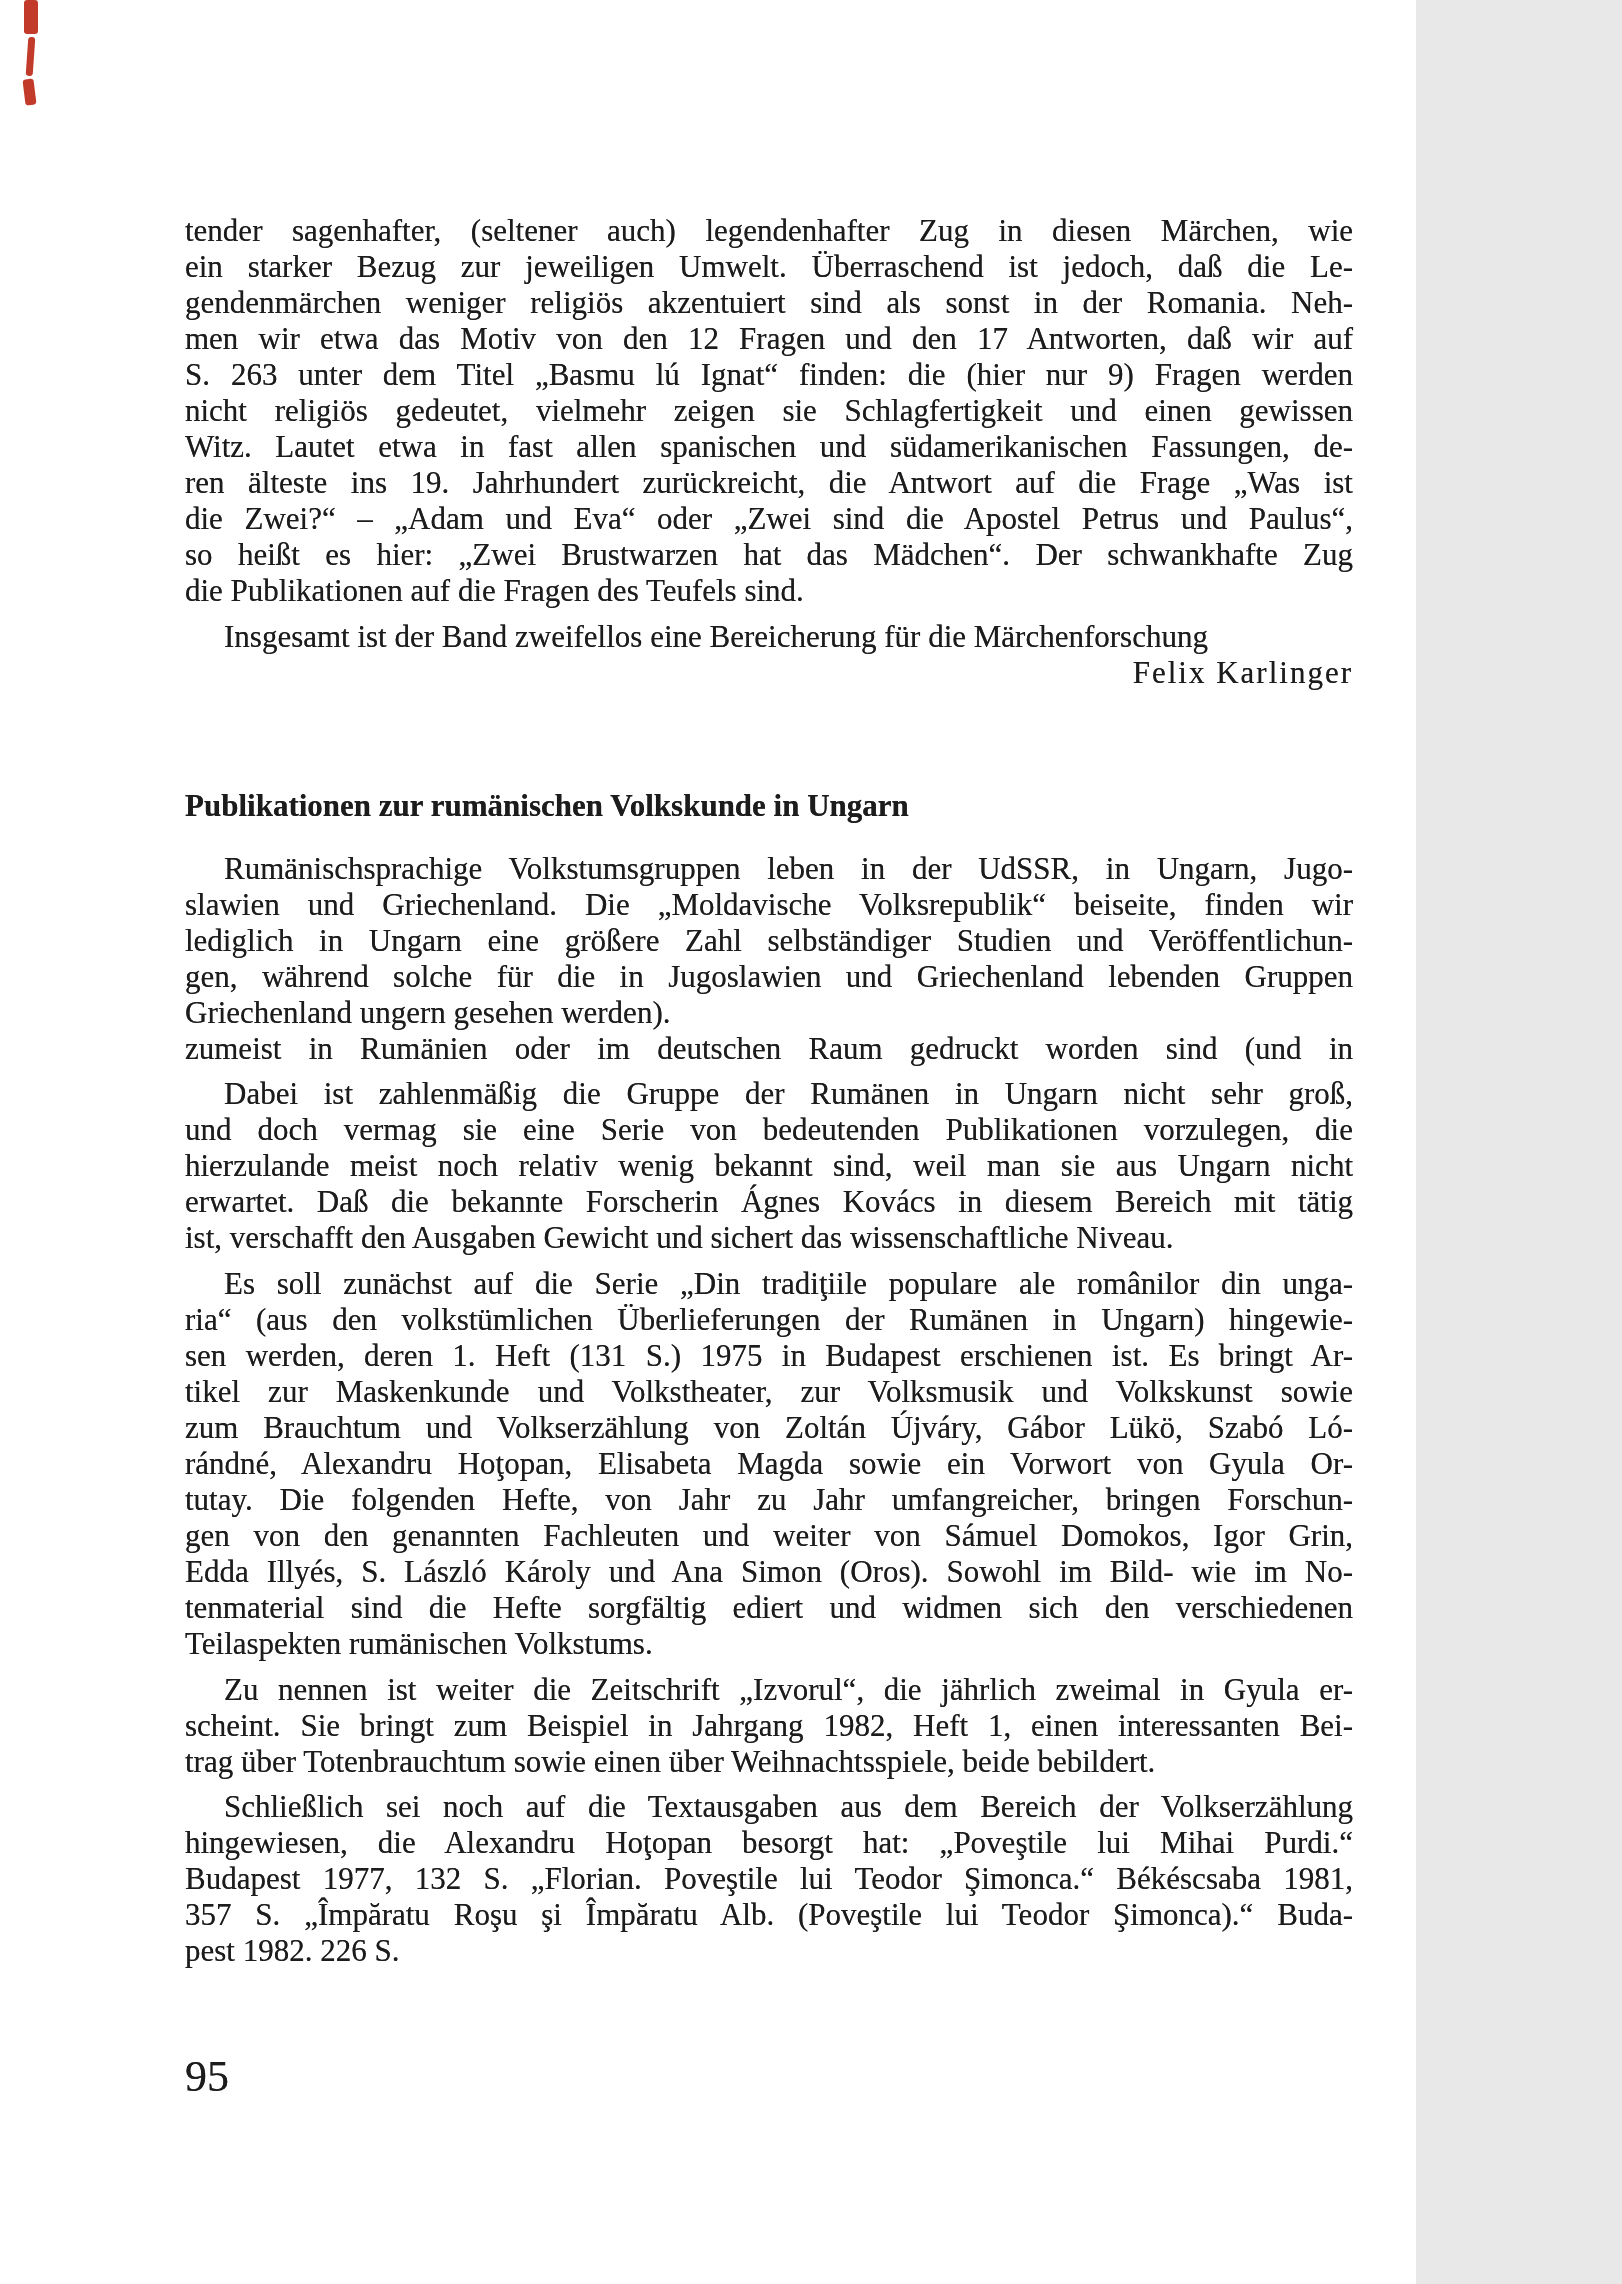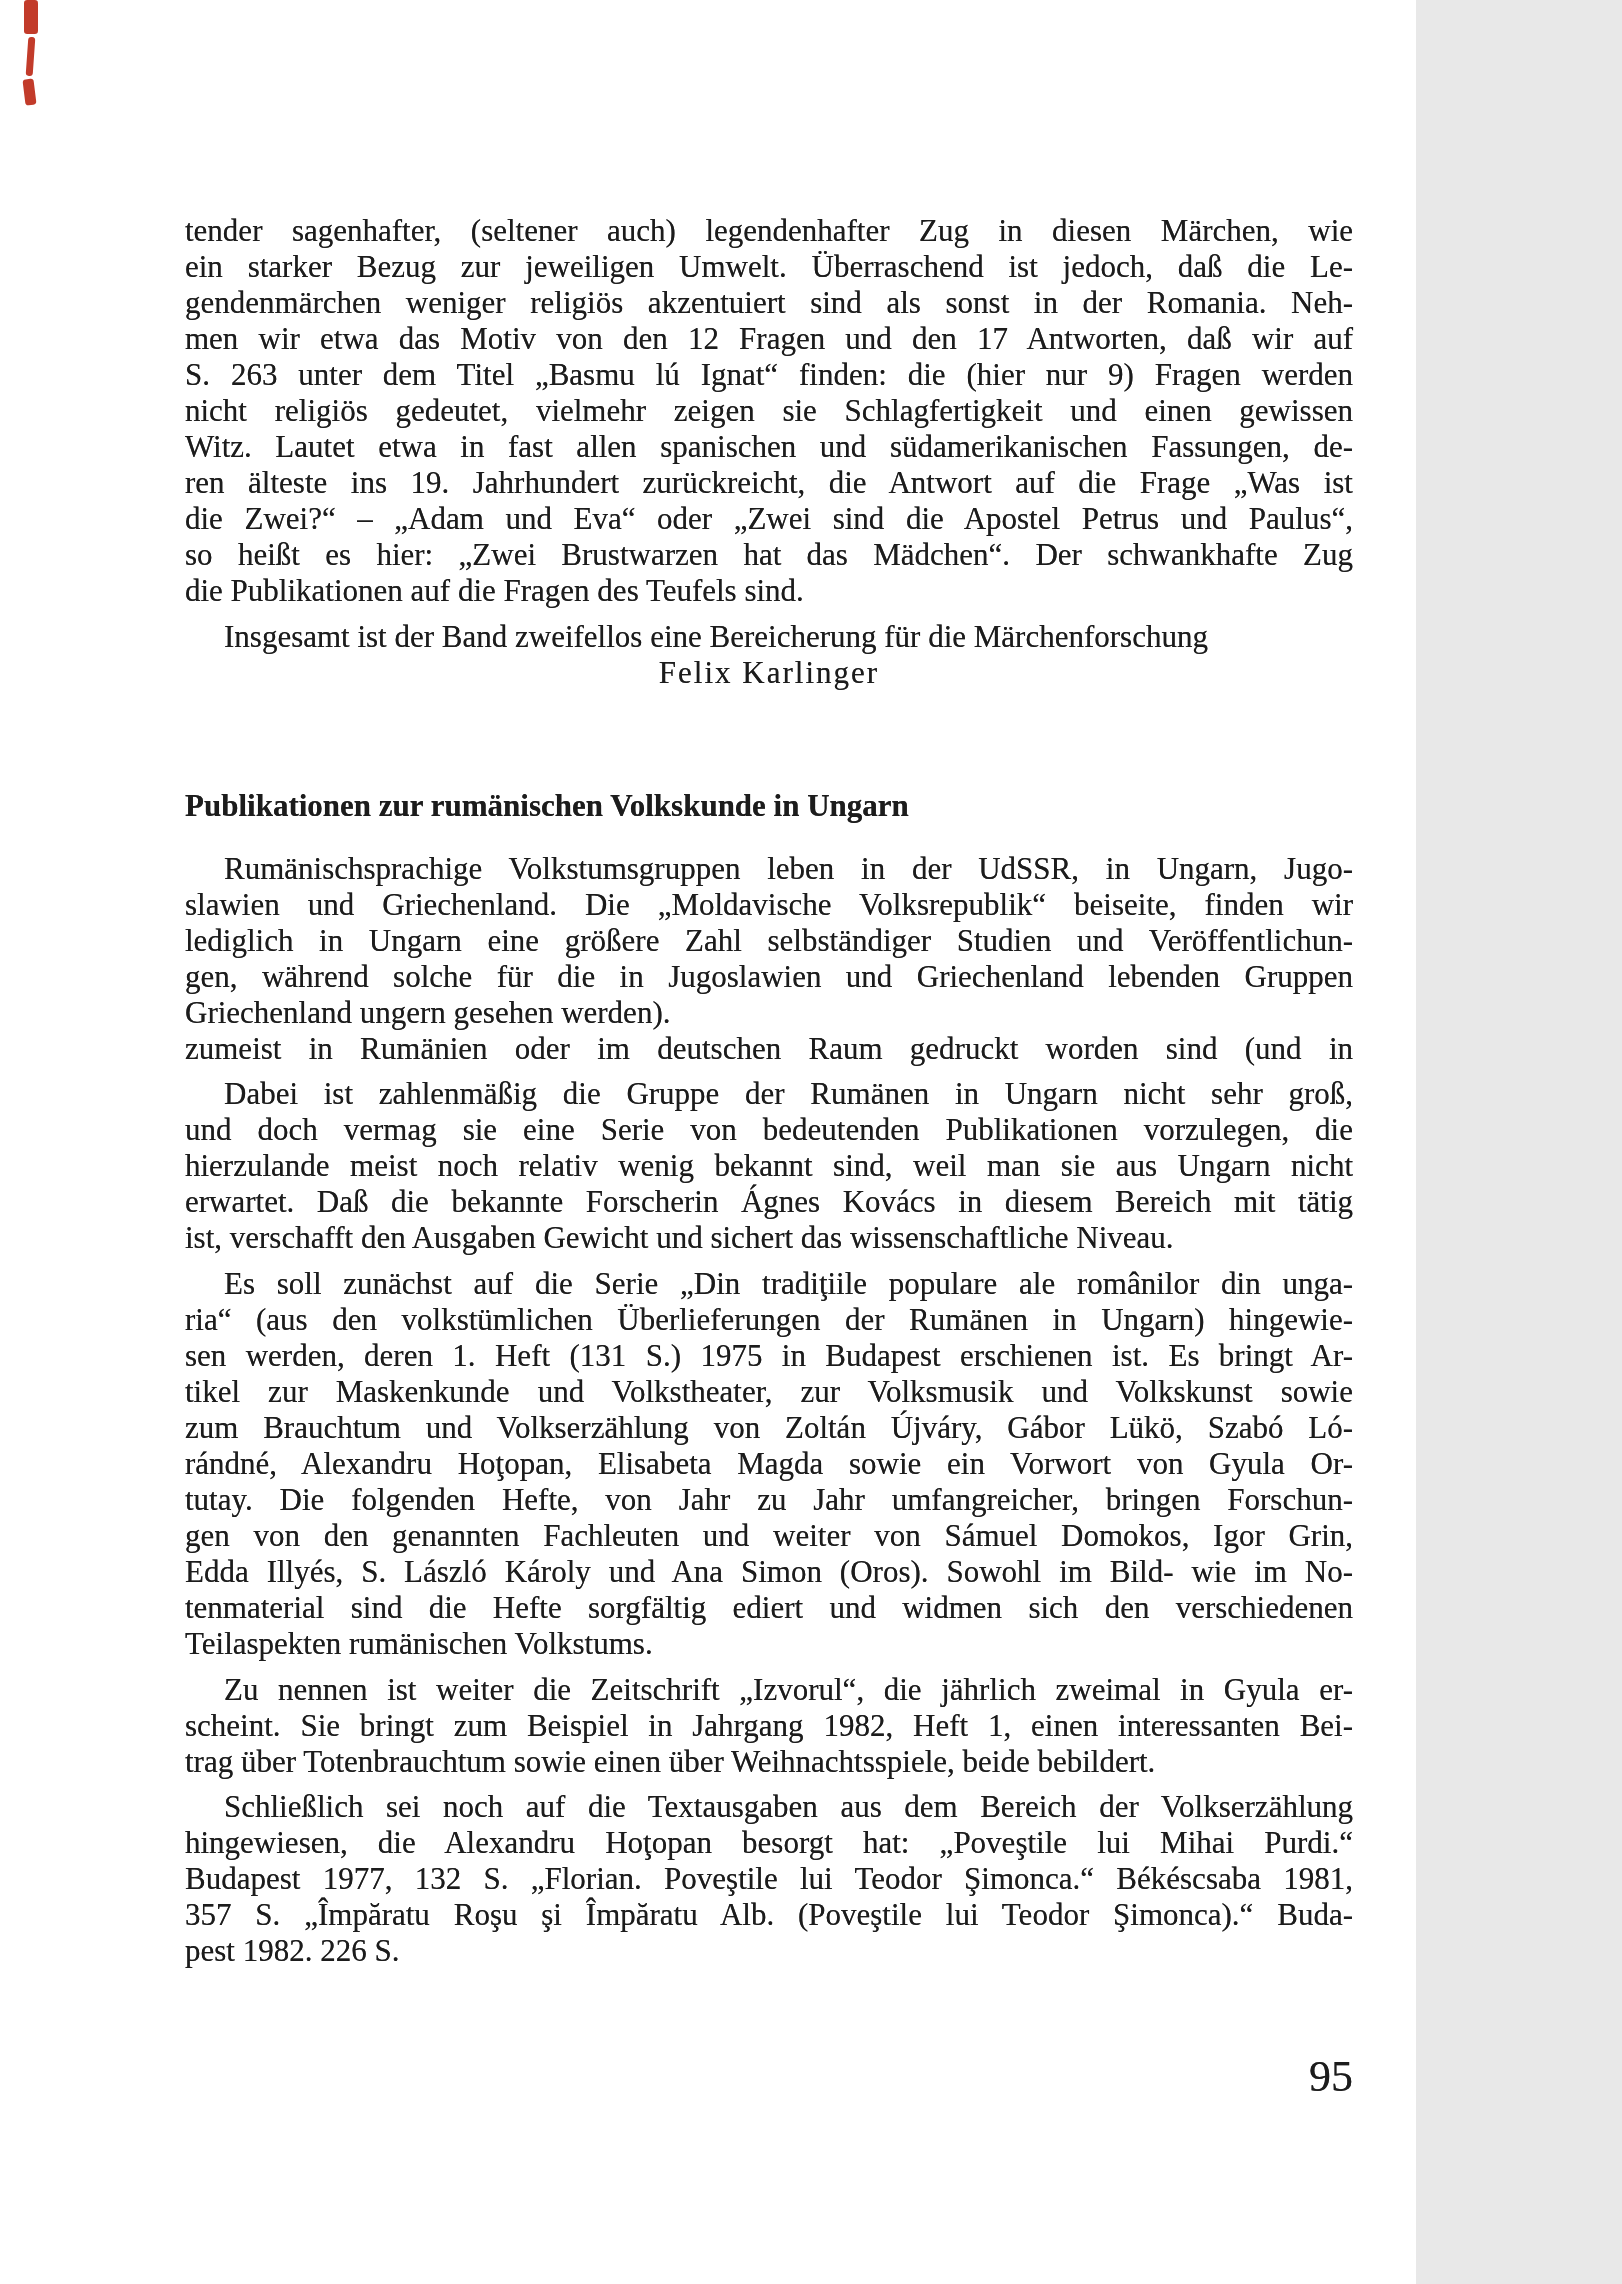--- a/index.html
+++ b/index.html
@@ -21,33 +21,33 @@
   .para + .para{margin-top:9.7px;}
   .para.first{margin-top:0;}
   .line{
     text-align:justify;
     text-align-last:justify;
     white-space:nowrap;
   }
   .line.last{text-align-last:left;}
   .line.indent{text-indent:39px;}
   .signature{
-    text-align:center;
+    text-align:right;
     letter-spacing:2px;
   }
   .heading{
     margin-top:97px;
     margin-bottom:27px;
     font-weight:bold;
     text-align:left;
   }
   .page-number{
     position:absolute;
     left:185px;top:2055px;width:1168px;
-    text-align:right;
+    text-align:left;
     font-size:44px;line-height:44px;
     text-shadow:0 0 0.6px rgba(25,25,25,0.75);
   }
   .artifact{position:absolute;}
   .red-mark-a{left:23.5px;top:0;width:14.6px;height:34px;border-radius:3.2px;}
   .red-mark-b{left:27px;top:37px;width:7.3px;height:39px;border-radius:3.2px;transform:rotate(4deg);}
   .red-mark-c{left:24px;top:79px;width:11.4px;height:26px;border-radius:3.2px;transform:rotate(-7deg);}
   .margin-line{left:1543px;top:237px;width:4px;height:80px;border-radius:1.6px;transform:rotate(1deg);}
   .ink-dot{left:1542px;top:2213px;width:5.7px;height:7.3px;border-radius:50%;}
 </style>

